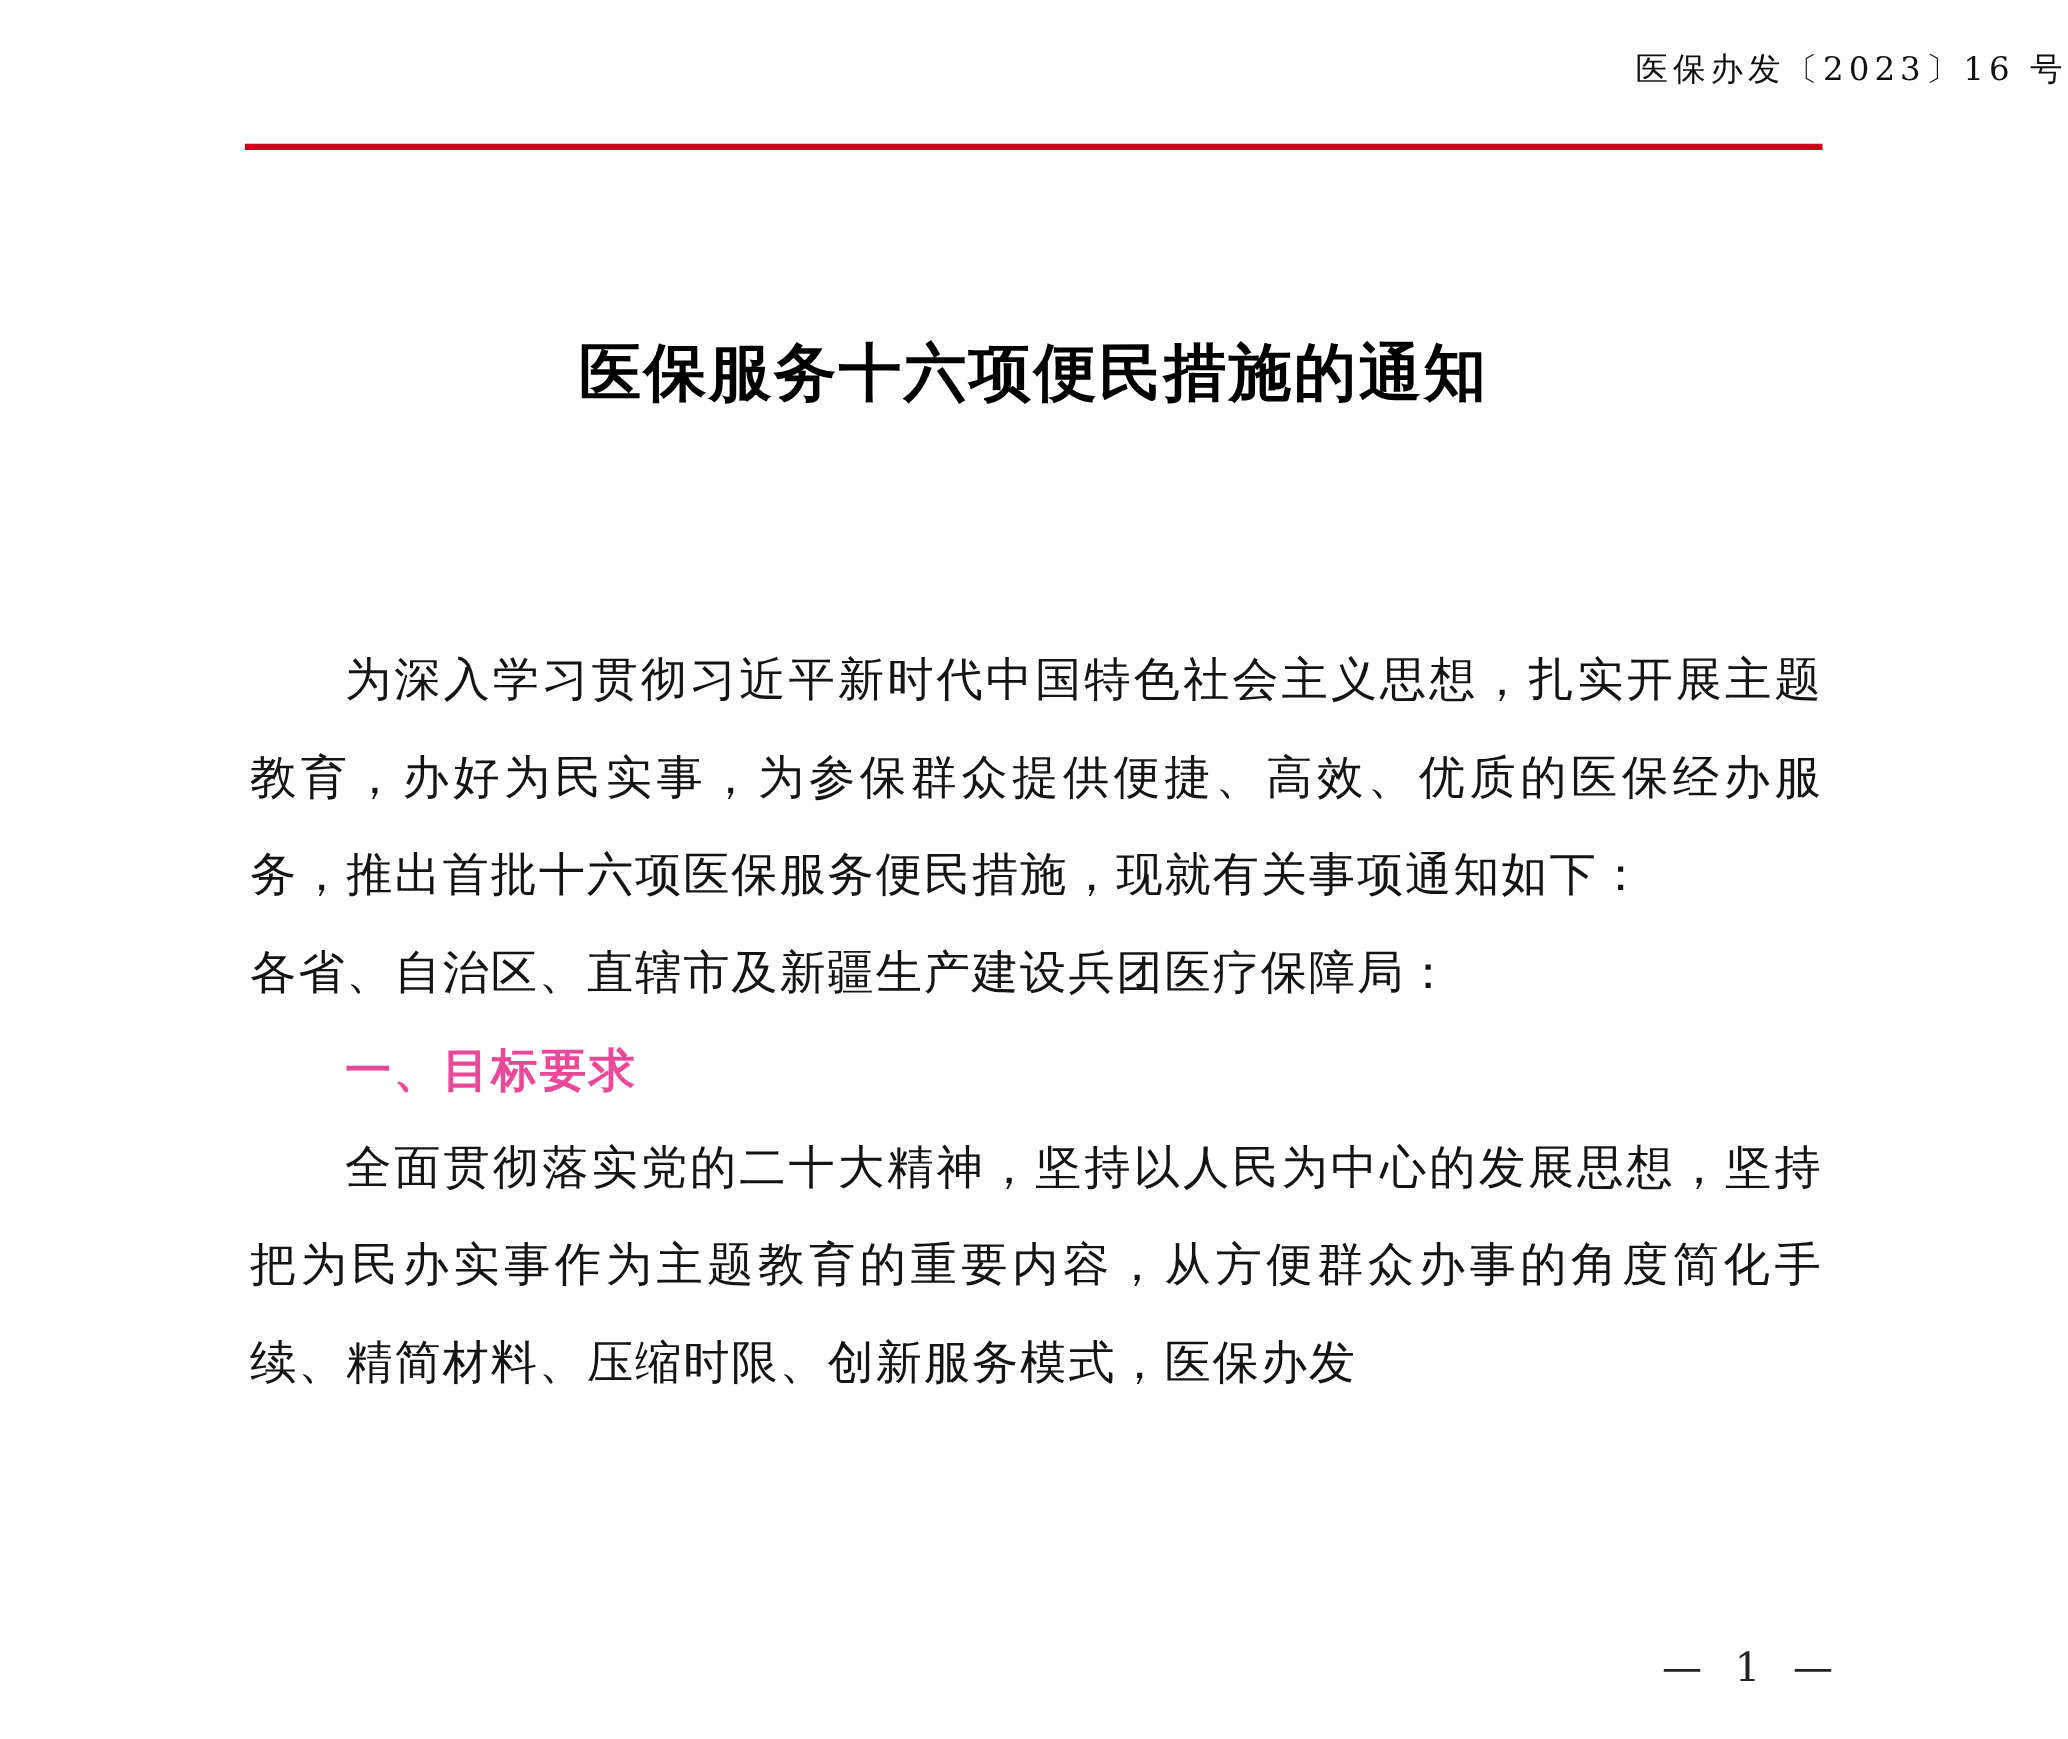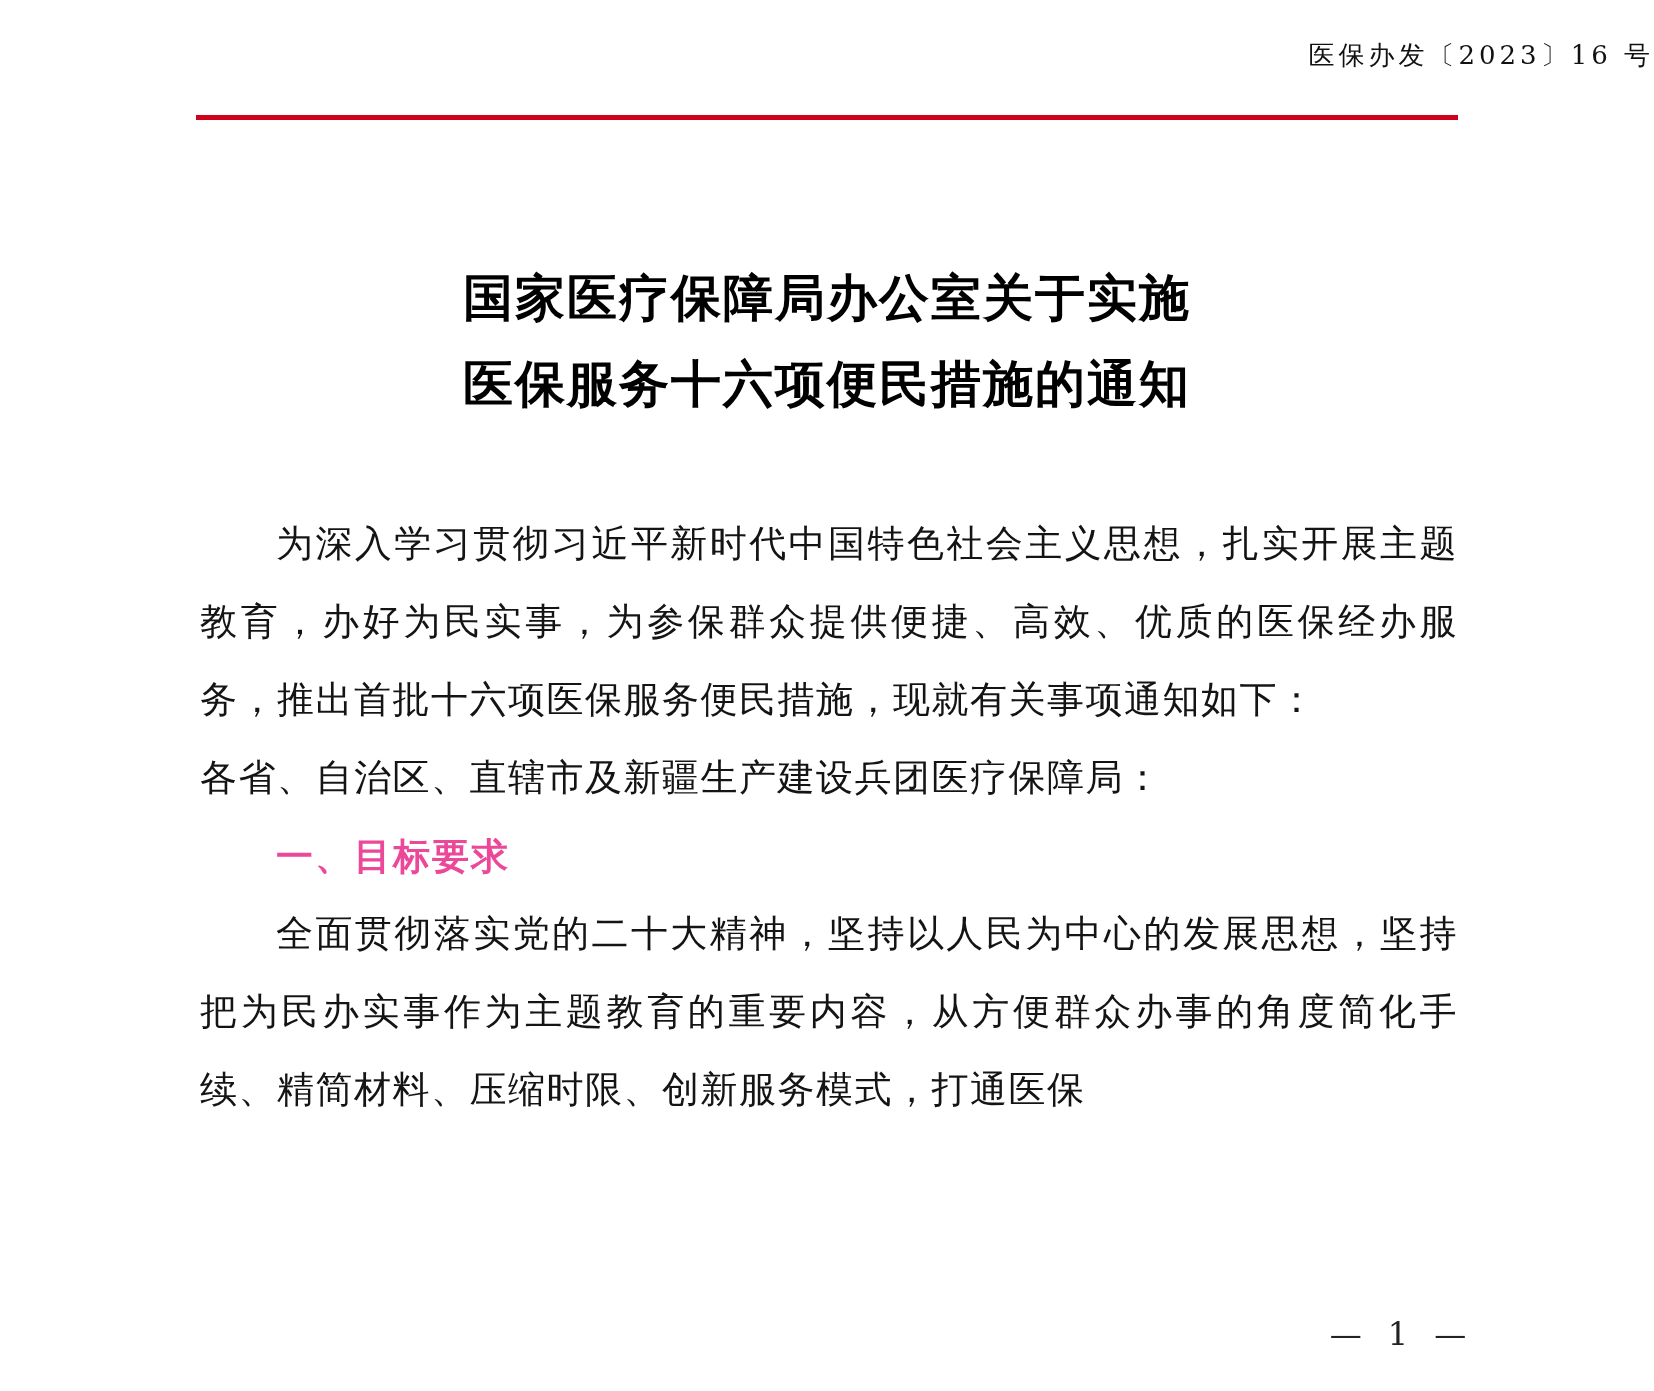--- a/index.html
+++ b/index.html
@@ -100,31 +100,30 @@
 </head>
 <body>
 
 <div class="page">
 
   <div class="doc-number">医保办发〔2023〕16 号</div>
 
   <div class="red-rule"></div>
 
   <div class="title-block">
-    <div class="title-line">国家医疗保障局办公室关于实施</div>
     <div class="title-line">医保服务十六项便民措施的通知</div>
   </div>
 
   <div class="body-block">
     <p class="para indent">为深入学习贯彻习近平新时代中国特色社会主义思想，扎实开展主题教育，办好为民实事，为参保群众提供便捷、高效、优质的医保经办服务，推出首批十六项医保服务便民措施，现就有关事项通知如下：</p>
 
     <p class="para">各省、自治区、直辖市及新疆生产建设兵团医疗保障局：</p>
 
     <h2 class="section-heading">一、目标要求</h2>
 
-    <p class="para indent">全面贯彻落实党的二十大精神，坚持以人民为中心的发展思想，坚持把为民办实事作为主题教育的重要内容，从方便群众办事的角度简化手续、精简材料、压缩时限、创新服务模式，打通医保</p>
+    <p class="para indent">全面贯彻落实党的二十大精神，坚持以人民为中心的发展思想，坚持把为民办实事作为主题教育的重要内容，从方便群众办事的角度简化手续、精简材料、压缩时限、创新服务模式，医保办发</p>
   </div>
 
   <div class="page-number">
     <span class="pn-inner">— 1 —</span>
   </div>
 
 </div>
 
 </body></html>

